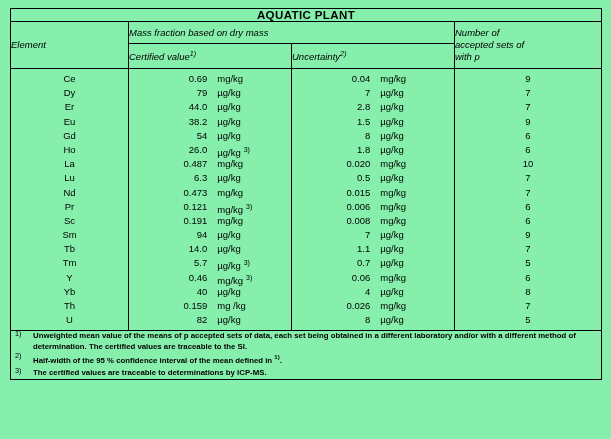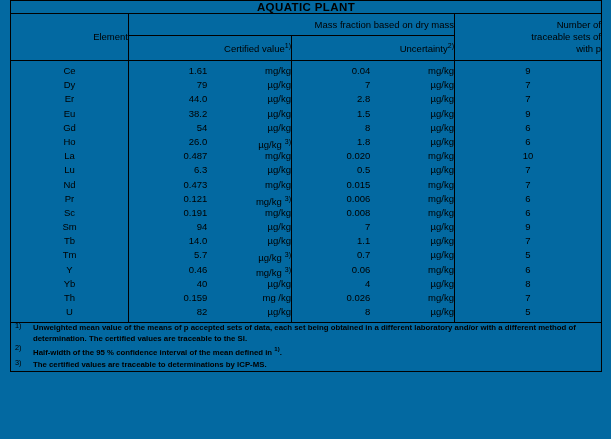--- a/index.html
+++ b/index.html
@@ -11,45 +11,46 @@
     width: 611px;
     height: 439px;
     font-family: "Liberation Sans", sans-serif;
     font-size: 9.5px;
     color: #000000;
   }
   .sheet {
     width: 611px;
     height: 439px;
     box-sizing: border-box;
-    padding: 0 10px 6px 10px;
-    background: #0369a1;
+    padding: 8px 10px 6px 10px;
+    background: #86efac;
   }
   table.main {
     width: 591px;
     border-collapse: collapse;
     table-layout: fixed;
   }
   table.main td, table.main th {
     border: 1px solid #000000;
     padding: 0;
     vertical-align: middle;
   }
   .title-cell {
     text-align: center;
     font-weight: bold;
     font-size: 11.5px;
     letter-spacing: 0.4px;
     padding: 5px 0 5px 0;
   }
   .hdr {
-    text-align: right;
+    text-align: left;
     font-size: 9.5px;
     padding: 5px 2px;
     line-height: 1.25;
+    font-style: italic;
   }
   .hdr-tall {
     height: 46px;
   }
   .sup {
     font-size: 7px;
     vertical-align: super;
   }
   .col-el { width: 118px; }
   .col-cv { width: 163px; }
@@ -76,21 +77,21 @@
     font-size: 9.5px;
   }
   .num {
     width: 52%;
     text-align: right;
     padding-right: 6px;
     box-sizing: border-box;
   }
   .unit {
     width: 48%;
-    text-align: right;
+    text-align: left;
     padding-left: 4px;
     box-sizing: border-box;
     position: relative;
   }
   .unit .fn {
     font-size: 7px;
     vertical-align: super;
     margin-left: 3px;
   }
   .np {
@@ -143,21 +144,21 @@
     </colgroup>
     <tbody>
       <tr>
         <td class="title-cell" colspan="4">AQUATIC PLANT</td>
       </tr>
       <tr>
         <td class="hdr hdr-tall" rowspan="2">Element</td>
         <td class="hdr" colspan="2">Mass fraction based on dry mass</td>
         <td class="hdr hdr-tall" rowspan="2">
           <div>Number of</div>
-          <div>traceable sets of</div>
+          <div>accepted sets of</div>
           <div>with p</div>
         </td>
       </tr>
       <tr>
         <td class="hdr">
           <span>Certified value</span><span class="sup">1)</span>
         </td>
         <td class="hdr">
           <span>Uncertainty</span><span class="sup">2)</span>
         </td>
@@ -184,21 +185,21 @@
               <div class="el">Yb</div>
               <div class="el">Th</div>
               <div class="el">U</div>
             </div>
           <div class="pad-bot"></div>
         </td>
         <td>
           <div class="pad-top"></div>
           <div id="col-values">
               <div class="valwrap">
-                <span class="num">1.61</span>
+                <span class="num">0.69</span>
                 <span class="unit">mg/kg</span>
               </div>
               <div class="valwrap">
                 <span class="num">79</span>
                 <span class="unit">µg/kg</span>
               </div>
               <div class="valwrap">
                 <span class="num">44.0</span>
                 <span class="unit">µg/kg</span>
               </div>

